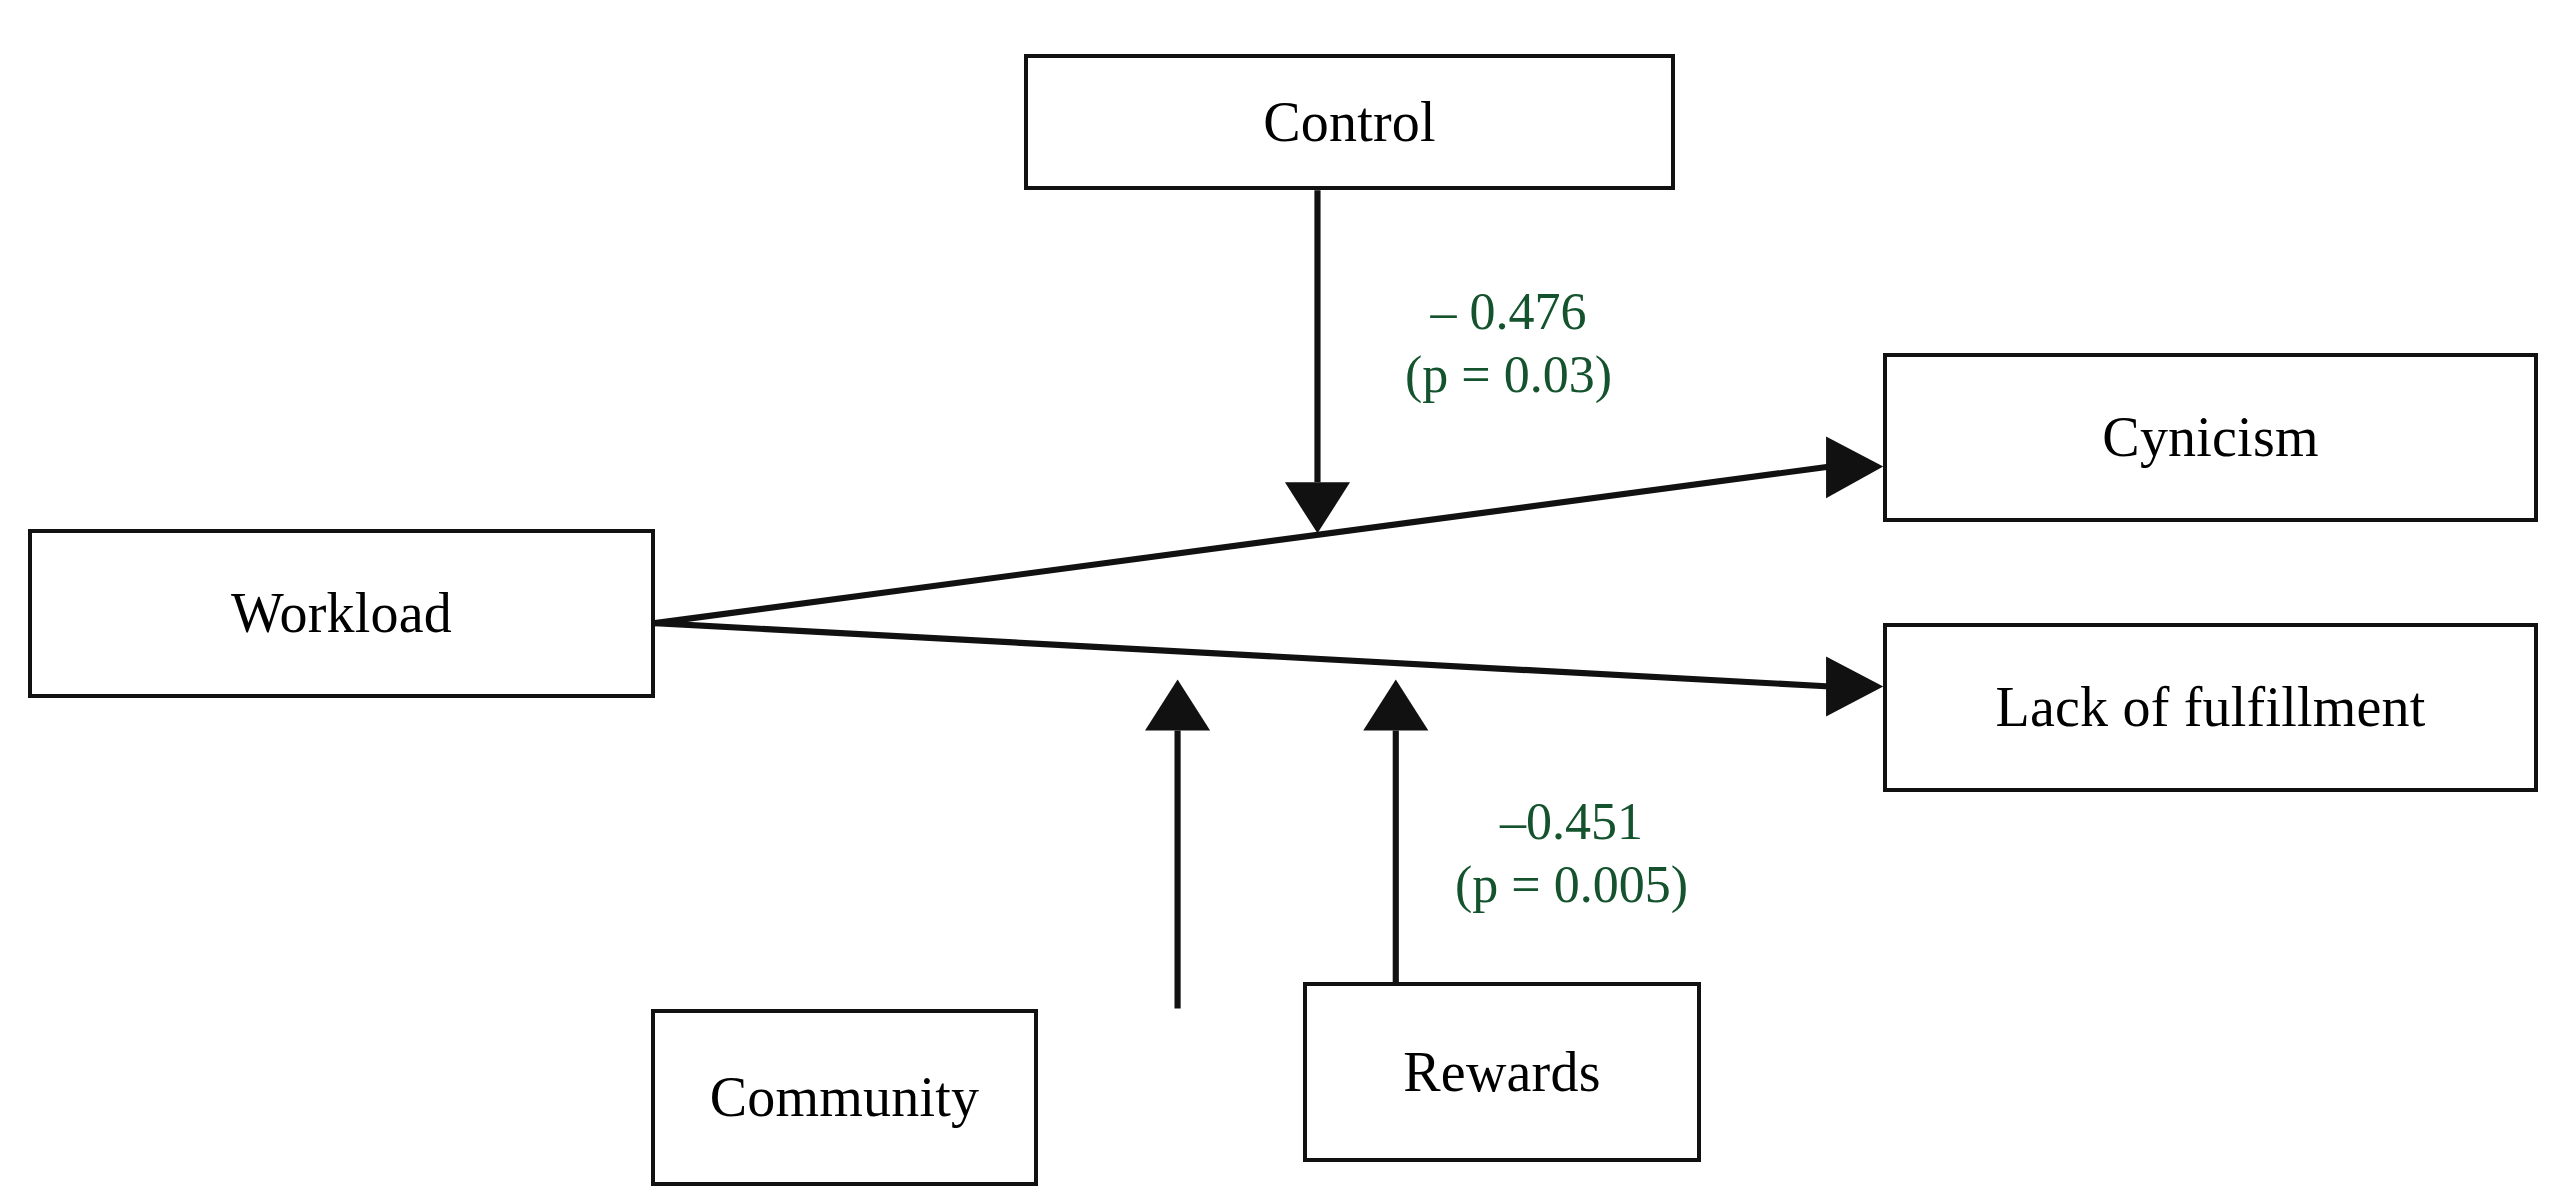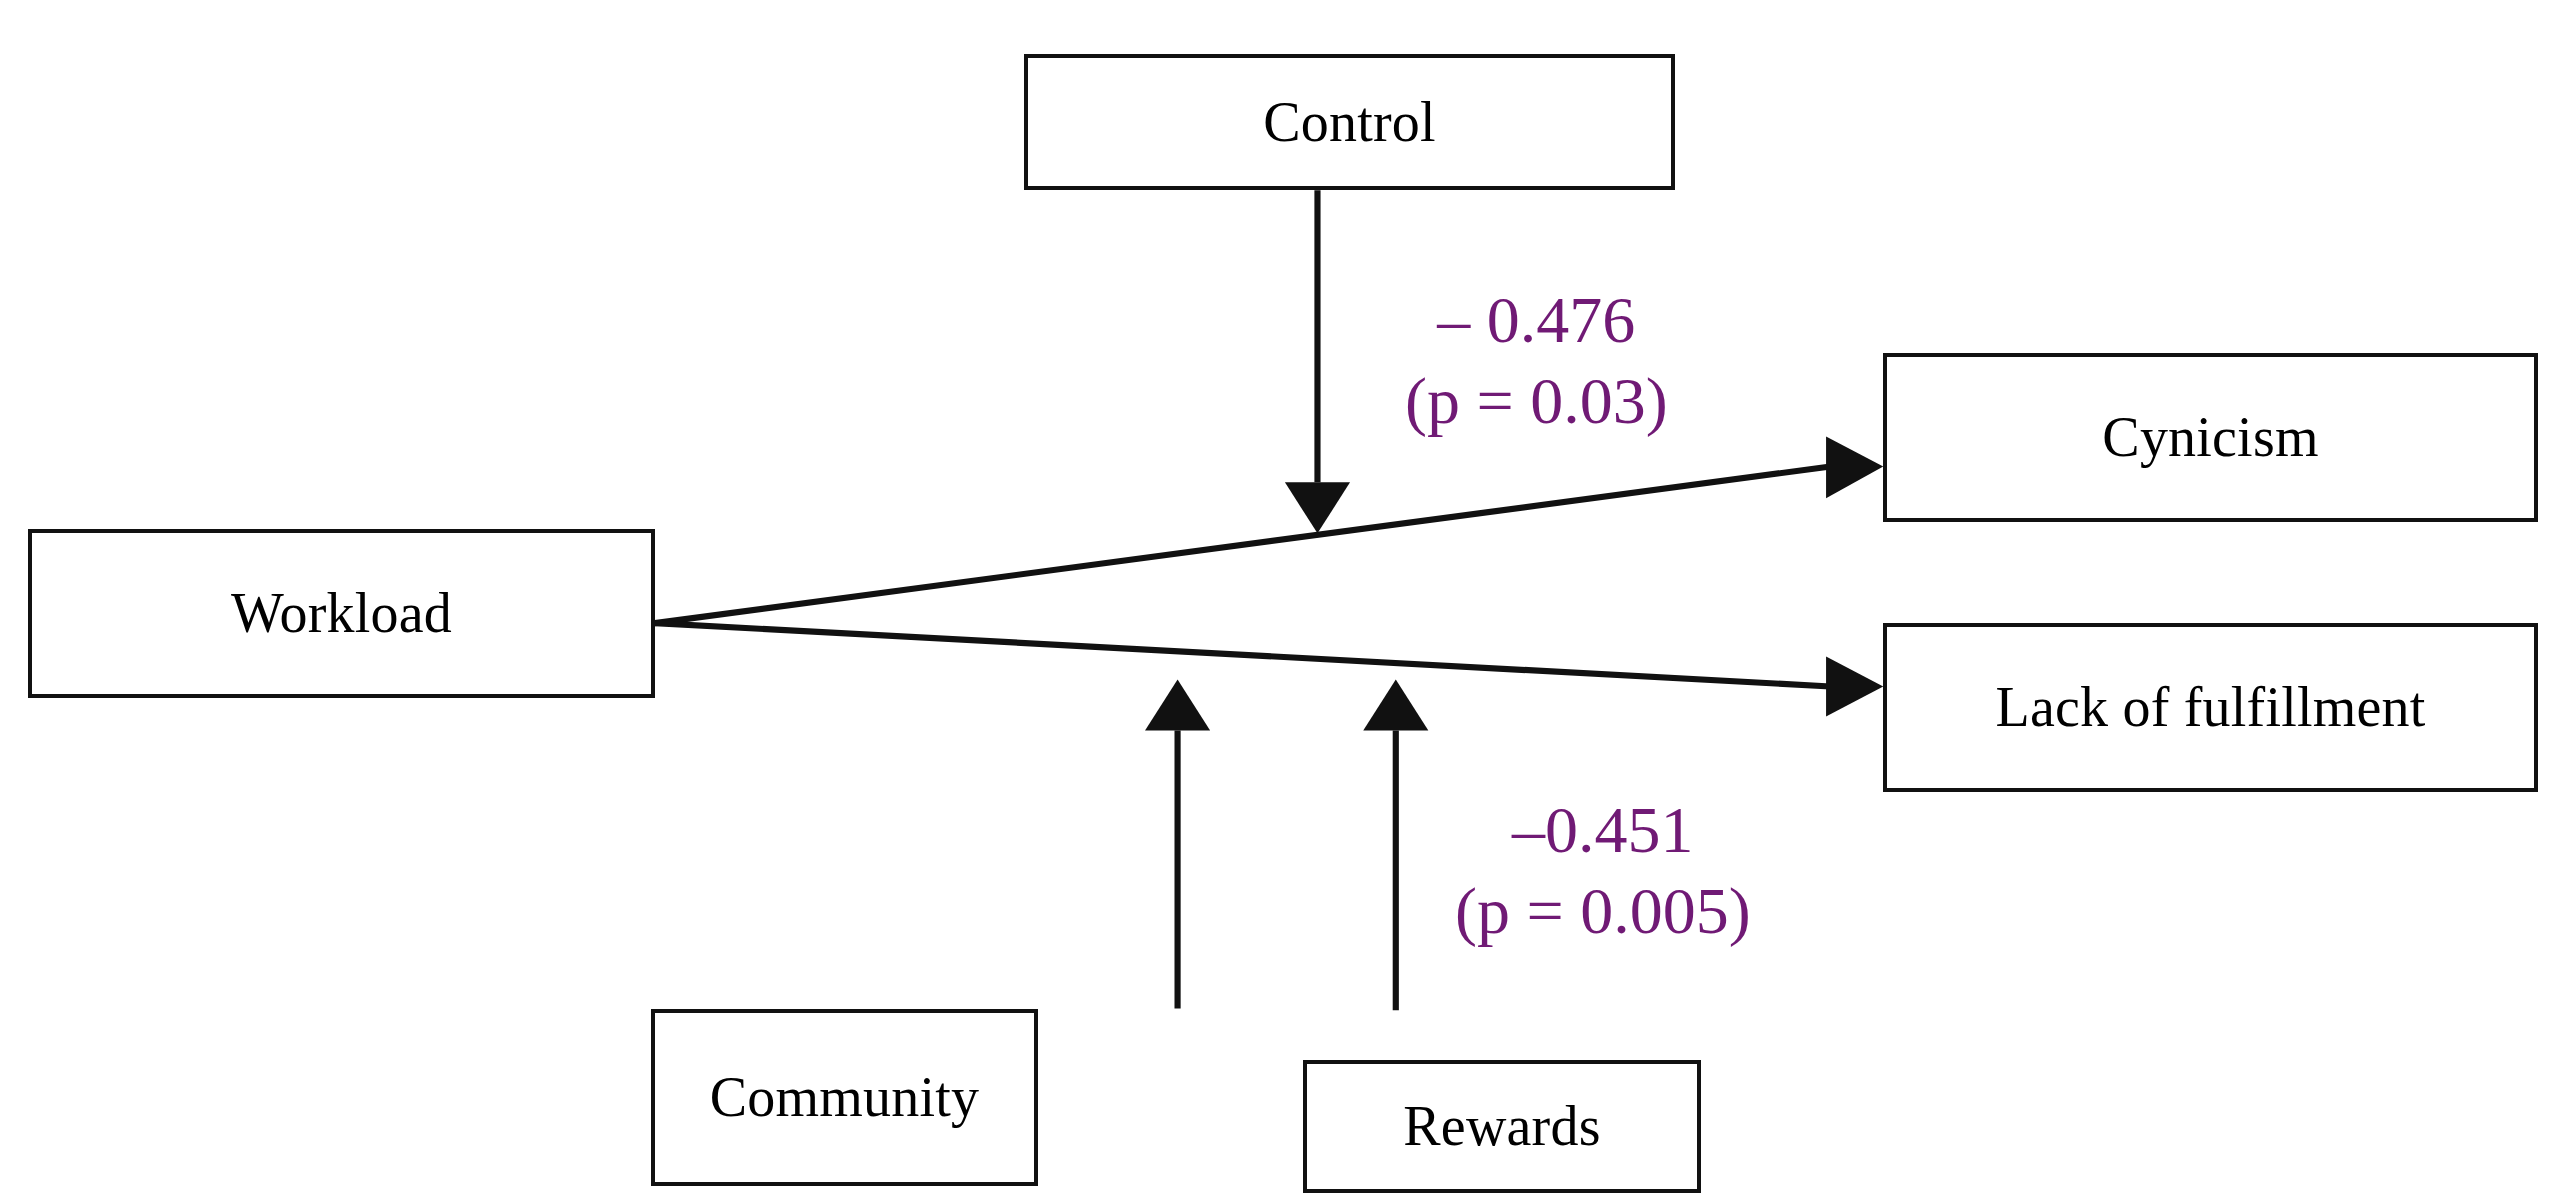--- a/index.html
+++ b/index.html
@@ -45,28 +45,28 @@
     color: #000000;
     white-space: nowrap;
     letter-spacing: 0.2px;
   }
   
   #node-control        { left: 1024px; top: 38px;  width: 651px; height: 136px; }
   #node-workload       { left: 28px;   top: 513px; width: 627px; height: 169px; }
   #node-cynicism       { left: 1883px; top: 337px; width: 655px; height: 169px; }
   #node-lack           { left: 1883px; top: 607px; width: 655px; height: 169px; }
   #node-community      { left: 651px;  top: 993px;width: 387px; height: 177px; }
-  #node-rewards        { left: 1303px; top: 1044px;width: 398px; height: 133px; }
+  #node-rewards        { left: 1303px; top: 966px;width: 398px; height: 180px; }
 
   .edge-label {
     position: absolute;
     font-family: "Liberation Serif", "DejaVu Serif", serif;
-    font-size: 66px;
+    font-size: 52px;
     line-height: 1.22;
-    color: #701a75;
+    color: #14532d;
     white-space: nowrap;
     text-align: center;
   }
   #label-control-edge   { left: 1405px; top: 264px; }
   #label-community-edge { left: 818px;  top: 783px; }
   #label-rewards-edge   { left: 1455px; top: 774px; }
   .edge-label .coef { display: block; }
   .edge-label .pval { display: block; text-align: right; }
 </style>
 </head>

